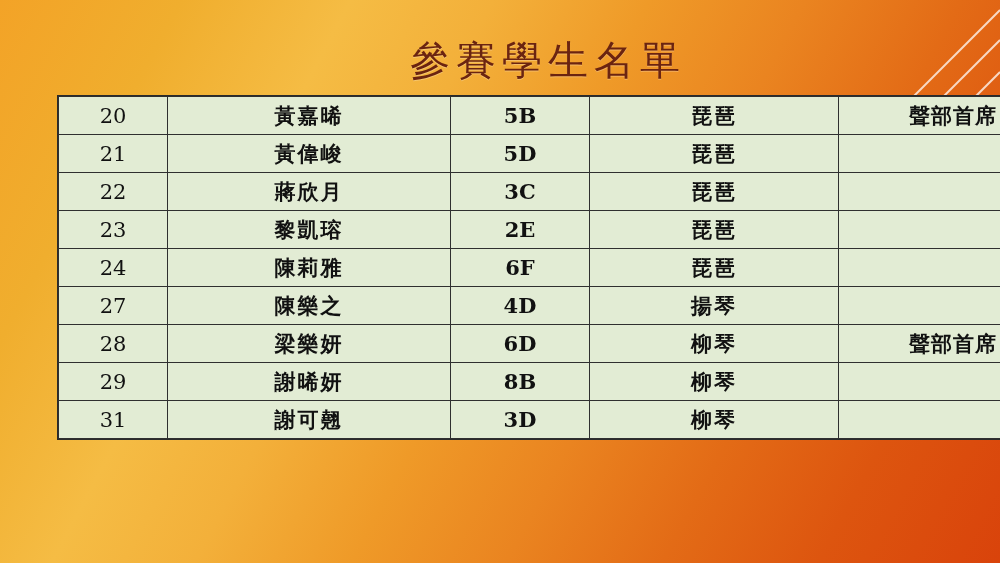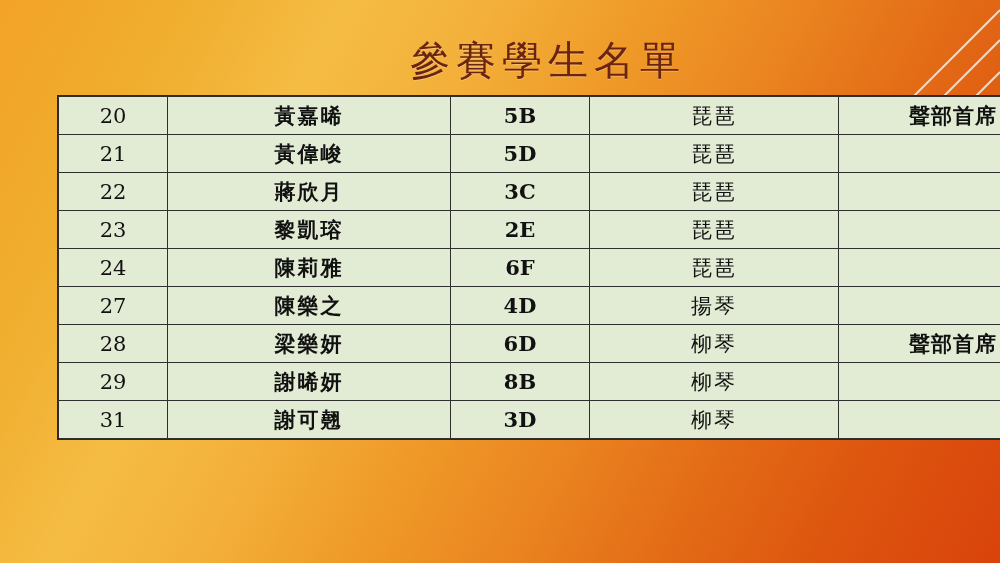--- a/index.html
+++ b/index.html
@@ -80,21 +80,21 @@
     text-align: center;
     vertical-align: middle;
     font-family: "DejaVu Serif", "Liberation Serif", serif;
     overflow: hidden;
     white-space: nowrap;
   }
 
   td.c-no     { width: 84px; font-size: 22px; }
   td.c-name   { width: 258px; font-weight: bold; letter-spacing: 2px; }
   td.c-class  { width: 114px; font-weight: bold; }
-  td.c-instr  { width: 224px; font-weight: normal; letter-spacing: 2px; }
+  td.c-instr  { width: 224px; font-weight: bold; letter-spacing: 2px; }
   td.c-role   { width: 204px; font-weight: bold; letter-spacing: 1px; font-size: 19px; }
 </style>
 </head>
 <body>
 
 <div class="slide">
 
   <svg class="corner-lines" viewBox="0 0 260 150" preserveAspectRatio="none">
     <line x1="120" y1="150" x2="260" y2="10" stroke="#ffffff" stroke-opacity="0.75" stroke-width="2"></line>
     <line x1="150" y1="150" x2="260" y2="40" stroke="#ffffff" stroke-opacity="0.75" stroke-width="2"></line>

